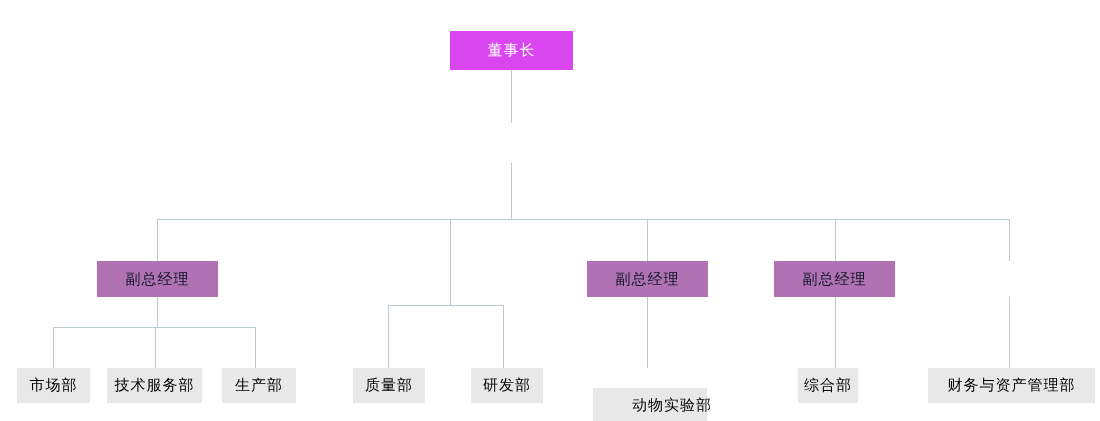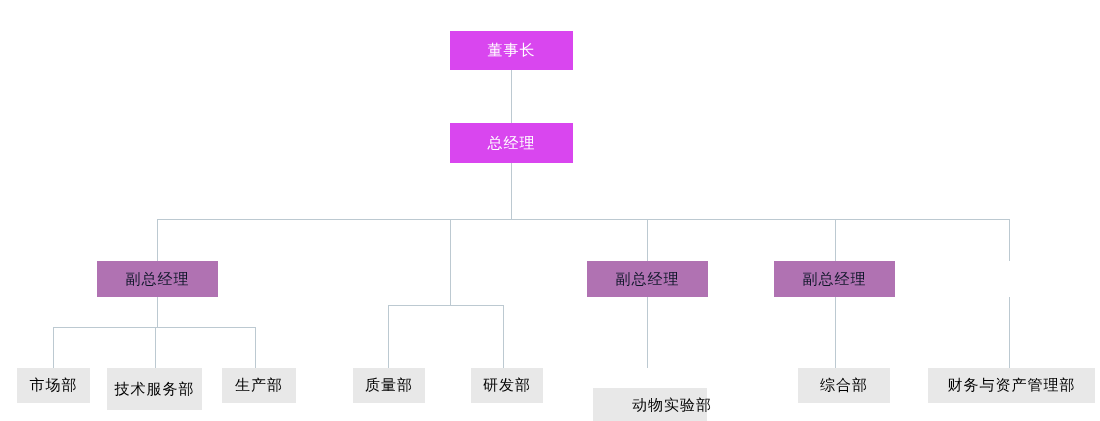--- a/index.html
+++ b/index.html
@@ -29,26 +29,26 @@
   .h { height: 1px; }
 
   
   #n1  { left: 450px; top: 31px;  width: 123px; height: 39px; }
   #n2  { left: 450px; top: 123px; width: 123px; height: 40px; }
   #n3  { left: 97px;  top: 261px; width: 121px; height: 36px; }
   #n4  { left: 587px; top: 261px; width: 121px; height: 36px; }
   #n5  { left: 774px; top: 261px; width: 121px; height: 36px; }
   #n6  { left: 949px; top: 261px; width: 119px; height: 36px; }
   #n7  { left: 17px;  top: 368px; width: 73px;  height: 35px; }
-  #n8  { left: 107px; top: 368px; width: 95px;  height: 42px; }
+  #n8  { left: 107px; top: 368px; width: 95px;  height: 35px; }
   #n9  { left: 222px; top: 368px; width: 74px;  height: 35px; }
   #n10 { left: 353px; top: 368px; width: 72px;  height: 35px; }
   #n11 { left: 471px; top: 368px; width: 72px;  height: 35px; }
   #n12 { left: 593px; top: 388px; width: 114px; height: 35px; padding-left: 44px; }
-  #n13 { left: 798px; top: 368px; width: 92px;  height: 35px; }
+  #n13 { left: 798px; top: 368px; width: 60px;  height: 35px; }
   #n14 { left: 928px; top: 368px; width: 167px; height: 35px; }
 
   
   #c1  { left: 511px;  top: 70px;  height: 53px; }
   #c2  { left: 511px;  top: 163px; height: 56px; }
   #c3  { left: 157px;  top: 219px; width: 853px; }
   #c4  { left: 157px;  top: 219px; height: 42px; }
   #c5  { left: 450px;  top: 219px; height: 86px; }
   #c6  { left: 647px;  top: 219px; height: 42px; }
   #c7  { left: 835px;  top: 219px; height: 42px; }
@@ -84,21 +84,20 @@
   <div class="line v" id="c12"></div>
   <div class="line v" id="c13"></div>
   <div class="line h" id="c14"></div>
   <div class="line v" id="c15"></div>
   <div class="line v" id="c16"></div>
   <div class="line v" id="c17"></div>
   <div class="line v" id="c18"></div>
   <div class="line v" id="c19"></div>
 
   <div class="node lvl1" id="n1">董事长</div>
-  <div class="node lvl1" id="n2">总经理</div>
   <div class="node lvl2" id="n3">副总经理</div>
   <div class="node lvl2" id="n4">副总经理</div>
   <div class="node lvl2" id="n5">副总经理</div>
   <div class="node lvl3" id="n7">市场部</div>
   <div class="node lvl3" id="n8">技术服务部</div>
   <div class="node lvl3" id="n9">生产部</div>
   <div class="node lvl3" id="n10">质量部</div>
   <div class="node lvl3" id="n11">研发部</div>
   <div class="node lvl3" id="n12">动物实验部</div>
   <div class="node lvl3" id="n13">综合部</div>

